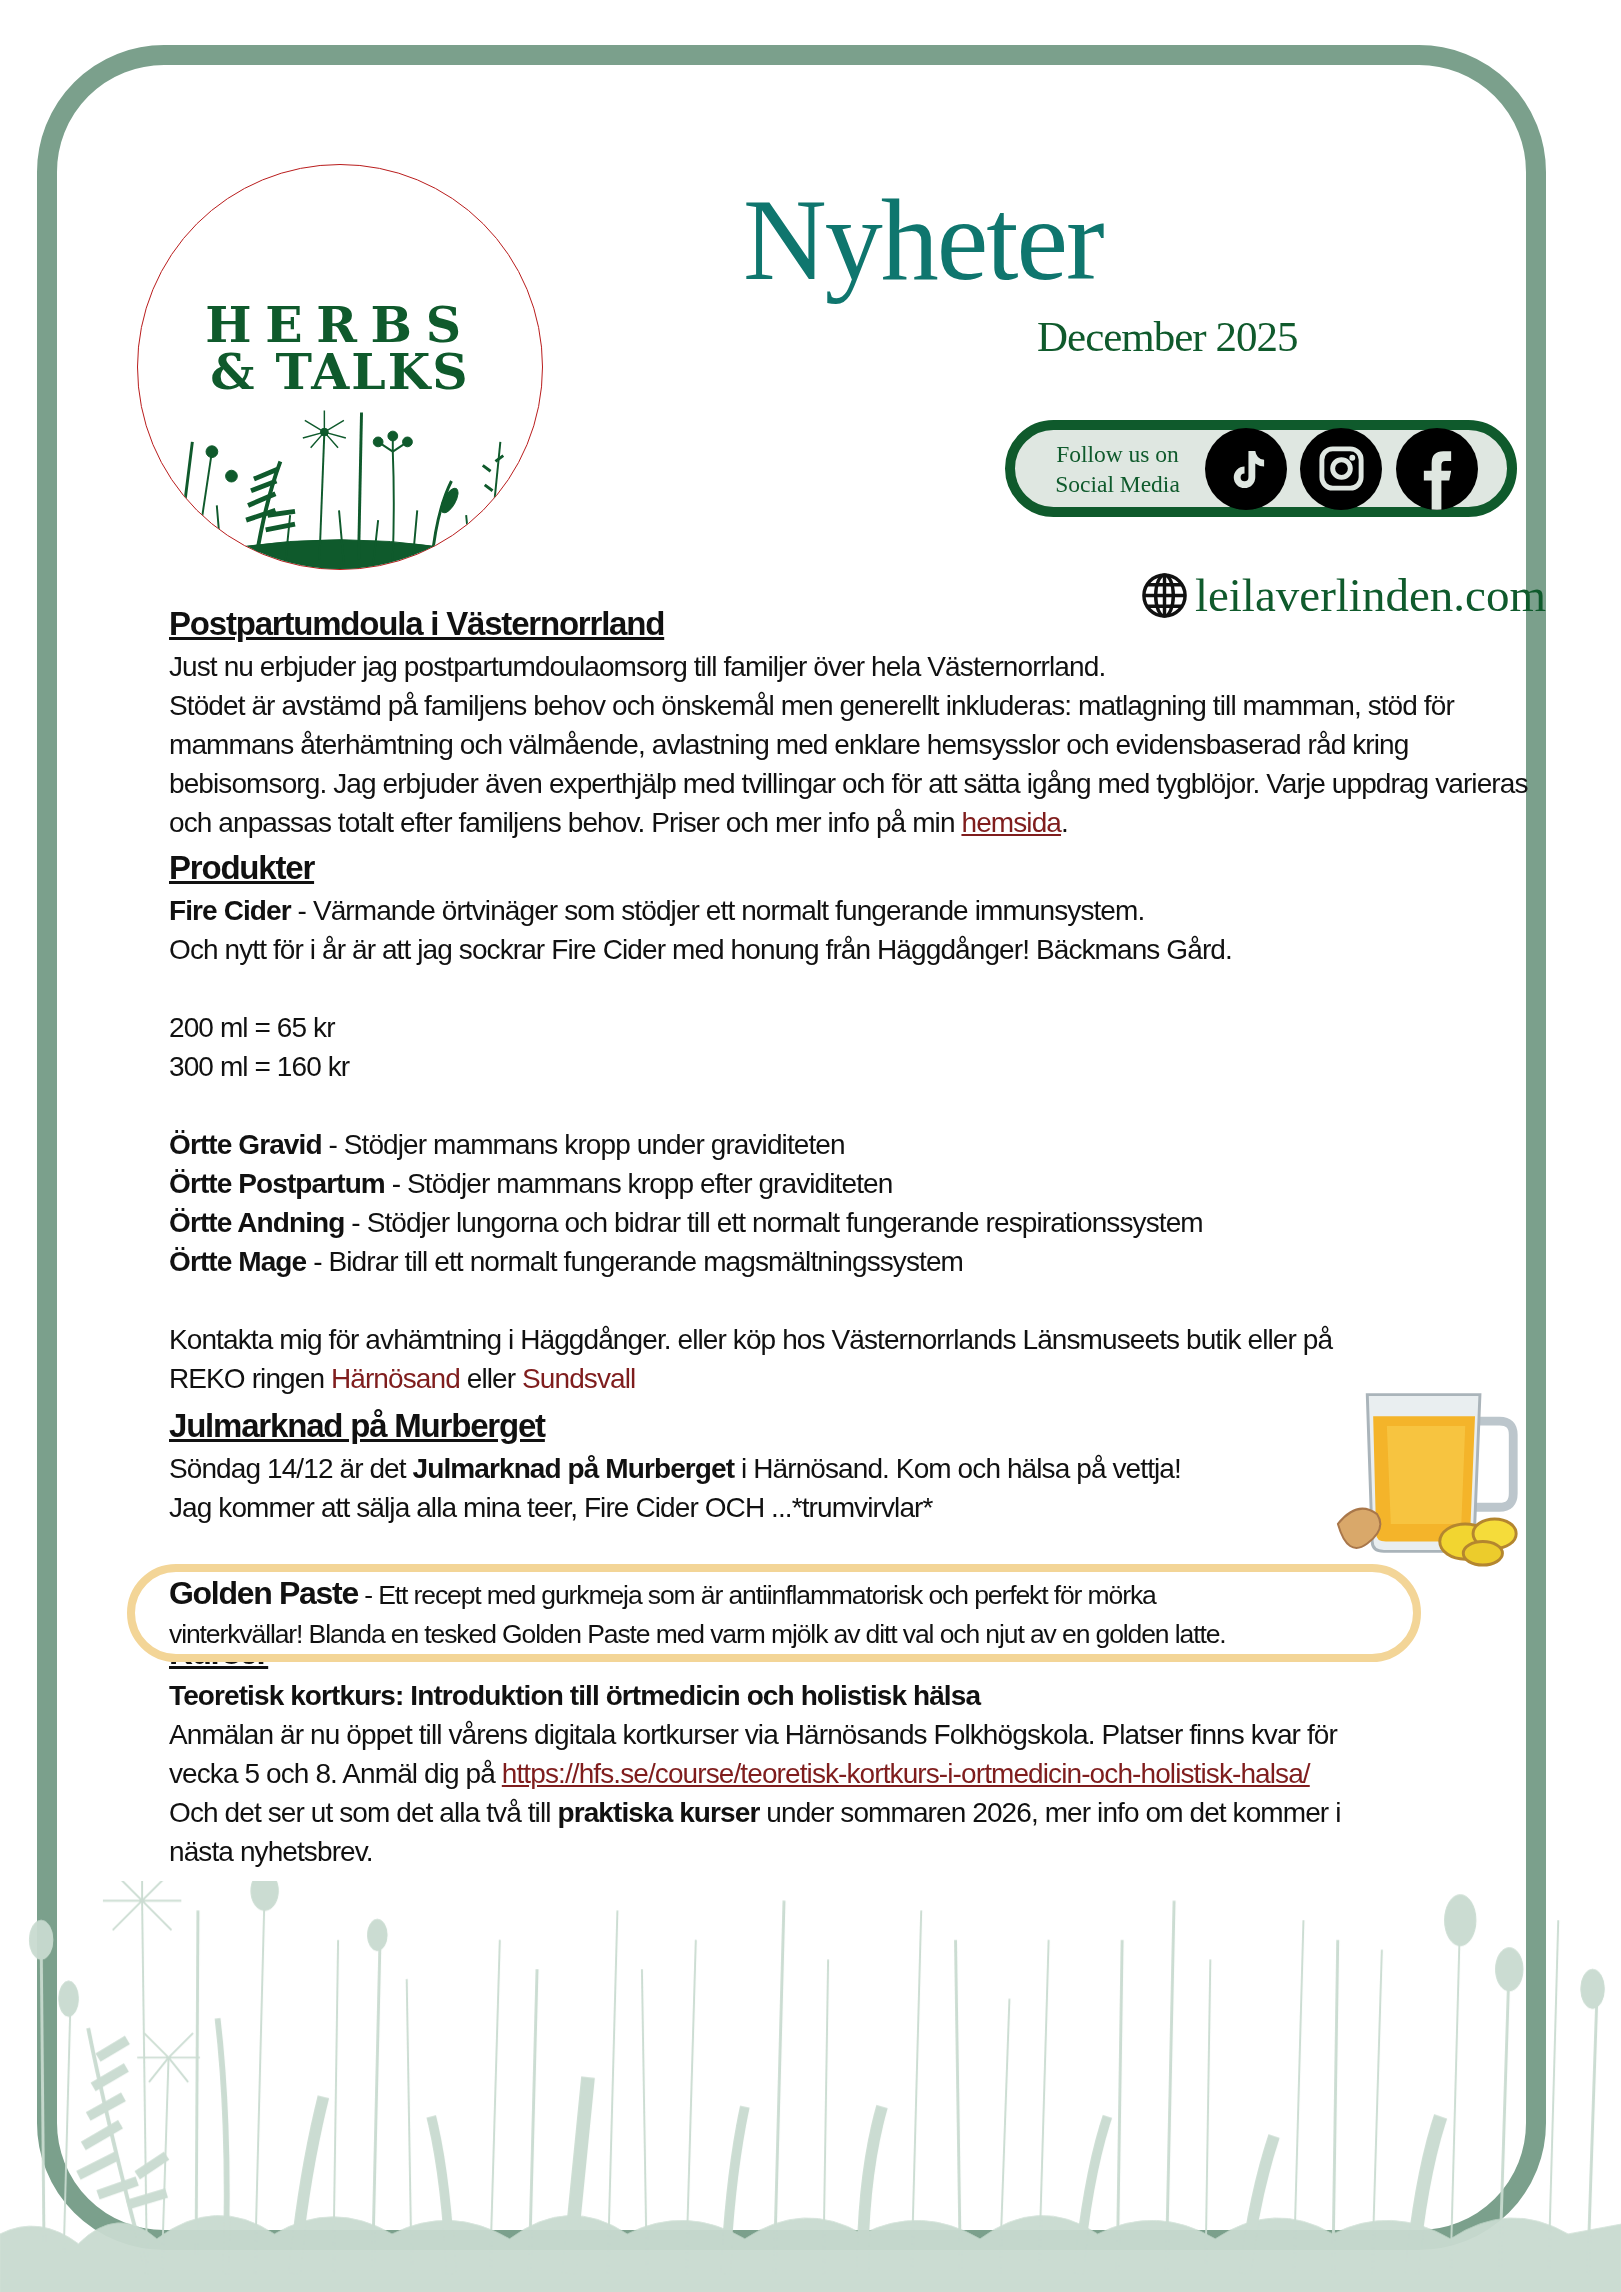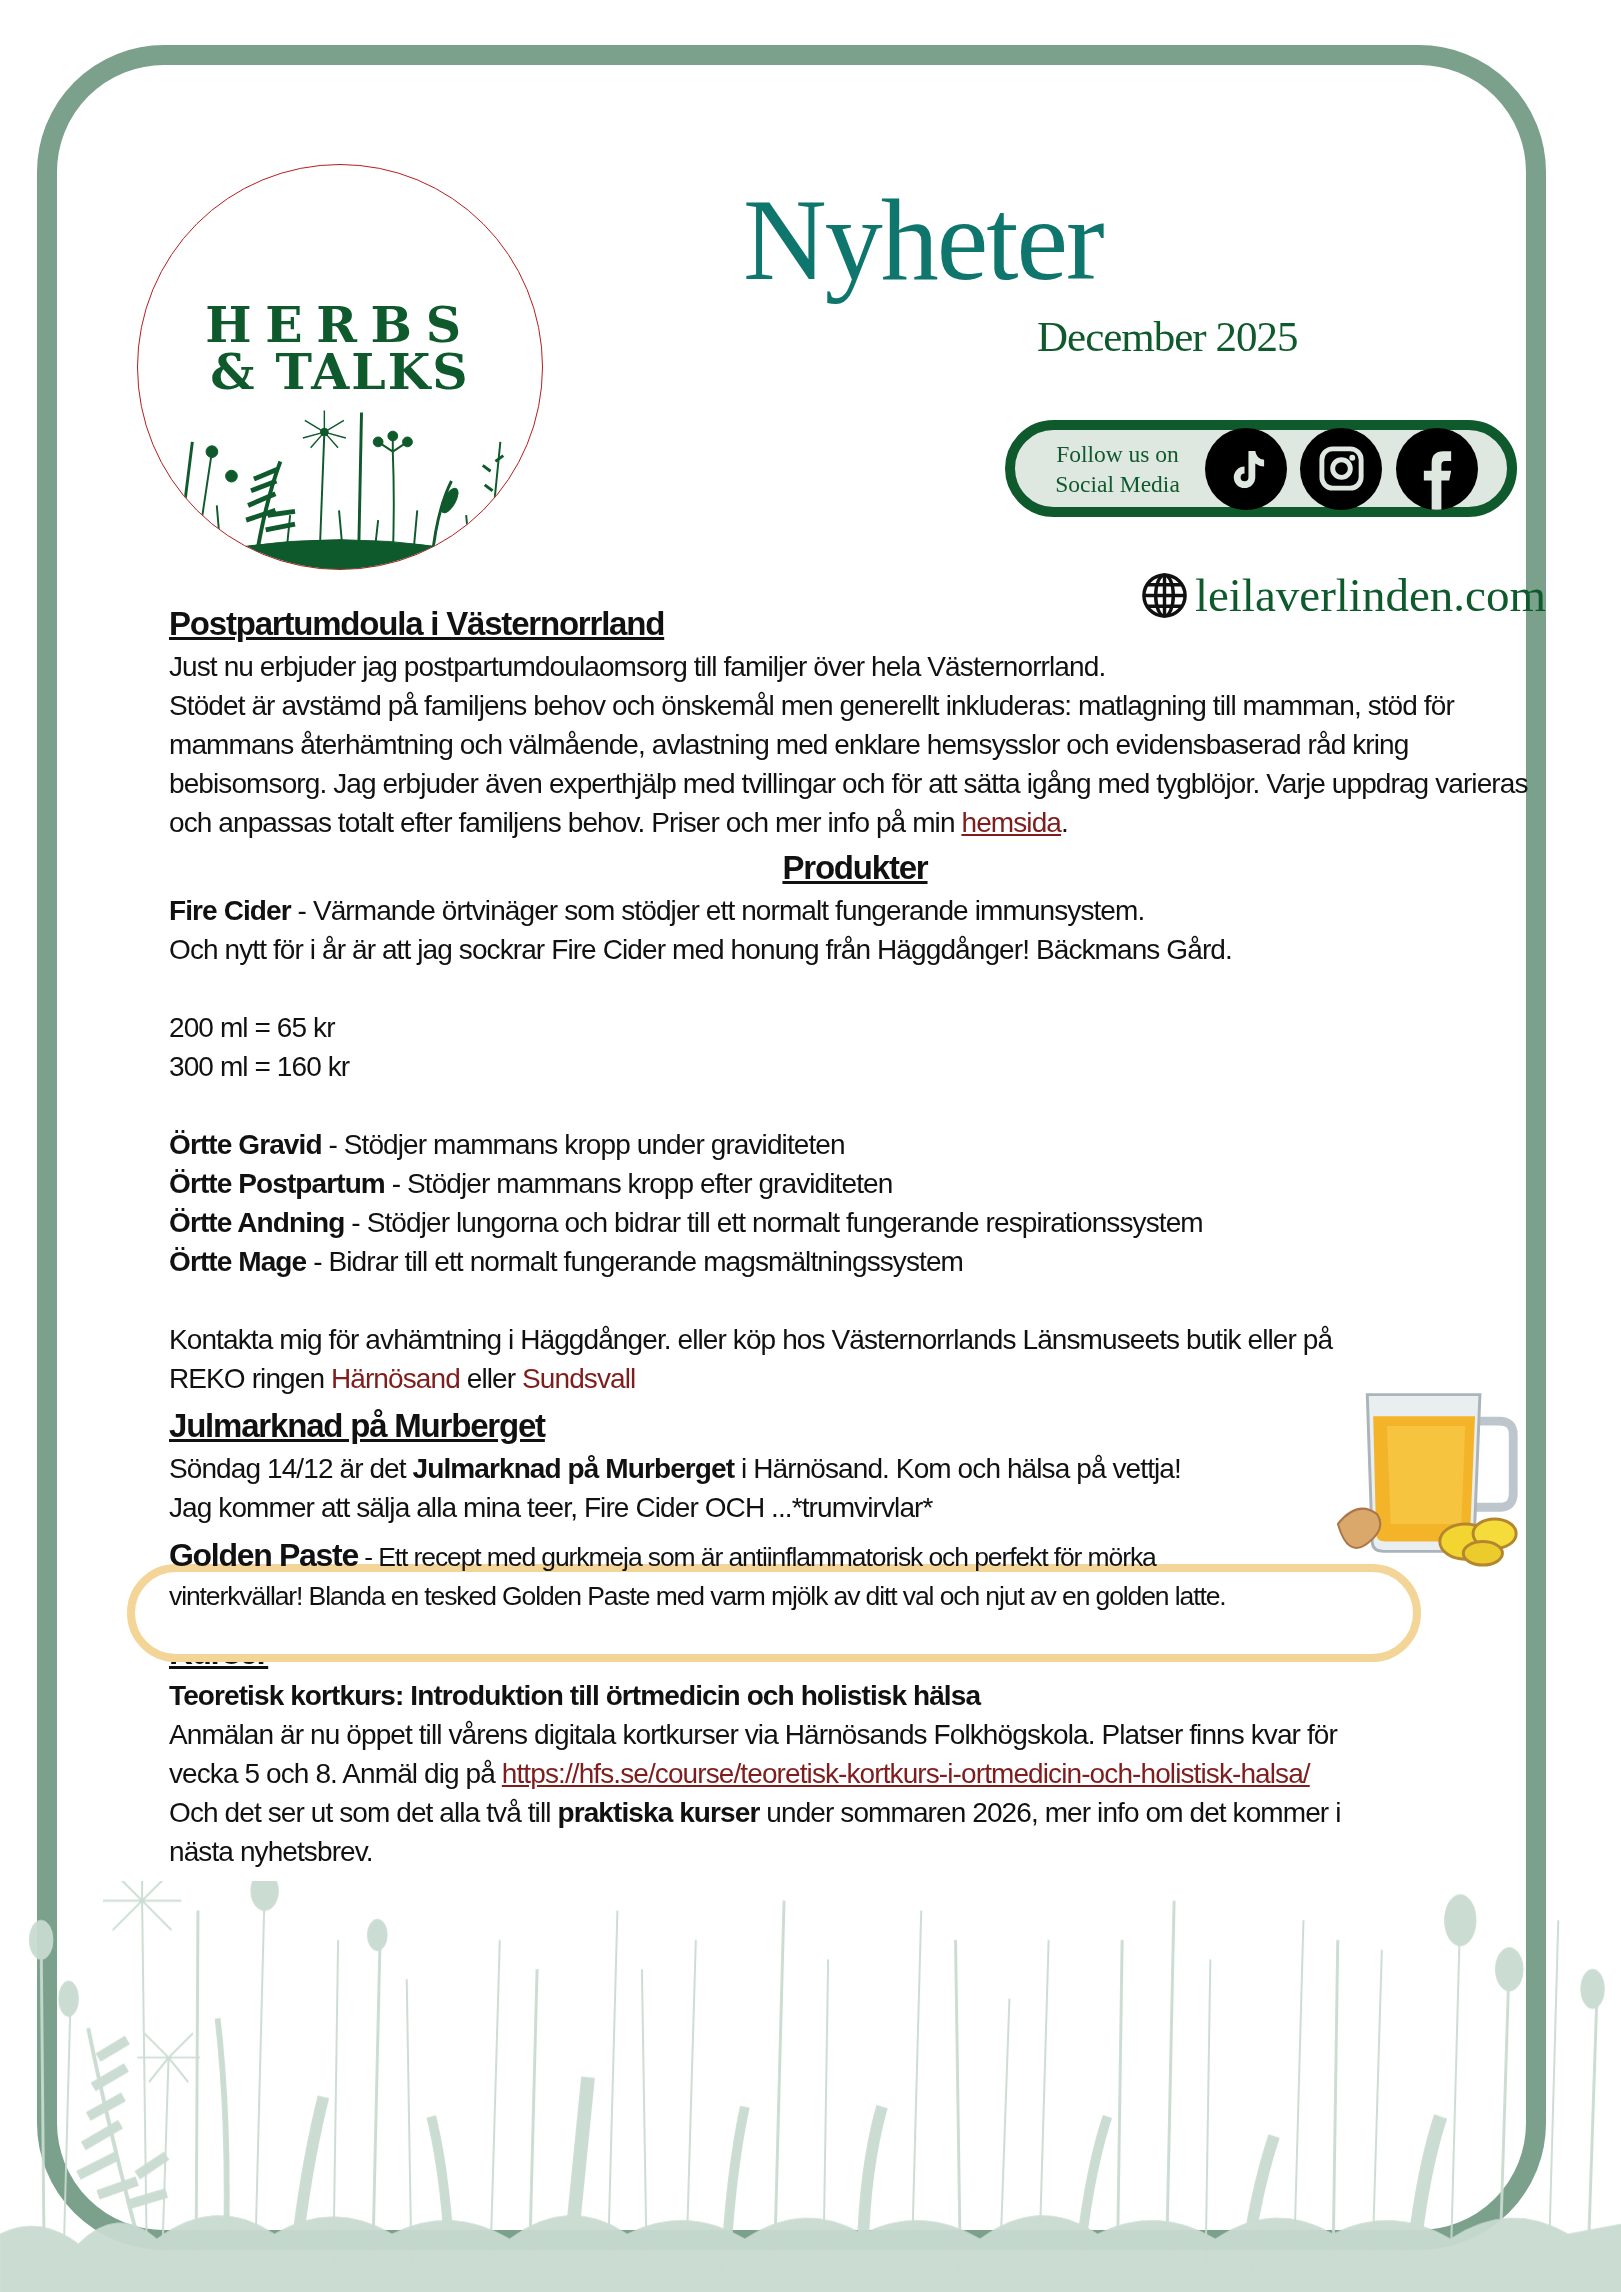--- a/index.html
+++ b/index.html
@@ -65,21 +65,21 @@
   p { margin:0; }
   b { font-weight:bold; }
   a, .link { color:#7f1d1d; }
   a.u { text-decoration:underline; }
   .blank { height:39px; }
   .golden {
     position:absolute; left:127px; top:1564px; width:1294px; height:98px; z-index:5;
     border:8.8px solid #f3d597; border-radius:49px; box-sizing:border-box; background:#fff;
   }
   .golden-text {
-    position:absolute; left:169px; top:1536px; width:1245px; z-index:6;
+    position:absolute; left:169px; top:1574px; width:1245px; z-index:6;
     font-family:"Liberation Sans", sans-serif; font-size:26.5px; line-height:39px; letter-spacing:-1.1px;
   }
   .golden-text b { font-size:32px; letter-spacing:-1.3px; }
   .mug { position:absolute; left:1328px; top:1377px; width:201px; height:191px; z-index:6; }
 </style>
 </head>
 <body>
 
 <div class="frame"></div>
 
@@ -157,21 +157,21 @@
 </div>
 
 <div class="content">
 
   <h2 class="h">Postpartumdoula i Västernorrland</h2>
   <p>Just nu erbjuder jag  postpartumdoulaomsorg till familjer över hela Västernorrland.</p>
   <p style="width:1372px;">
     <span>Stödet är avstämd på familjens behov och önskemål men generellt inkluderas: matlagning till mamman, stöd för mammans återhämtning och välmående, avlastning med enklare hemsysslor och evidensbaserad råd kring bebisomsorg. Jag erbjuder även experthjälp med tvillingar och för att sätta igång med tygblöjor. Varje uppdrag varieras och anpassas totalt efter familjens behov. Priser och mer info på min </span><a class="u">hemsida</a><span>.</span>
   </p>
 
-  <h2 class="h" style="margin-top:2px;text-align:center;">Produkter</h2>
+  <h2 class="h" style="margin-top:2px;">Produkter</h2>
   <p>
     <b>Fire Cider</b><span> - Värmande örtvinäger som stödjer ett normalt fungerande immunsystem.</span>
   </p>
   <p>Och nytt för i år är att jag sockrar Fire Cider med honung från Häggdånger! Bäckmans Gård.</p>
   <div class="blank"></div>
   <p>200 ml = 65 kr</p>
   <p>300 ml = 160 kr</p>
   <div class="blank"></div>
   <p><b>Örtte Gravid</b><span> - Stödjer mammans kropp under graviditeten</span></p>
   <p><b>Örtte Postpartum</b><span> - Stödjer mammans kropp efter graviditeten</span></p>

